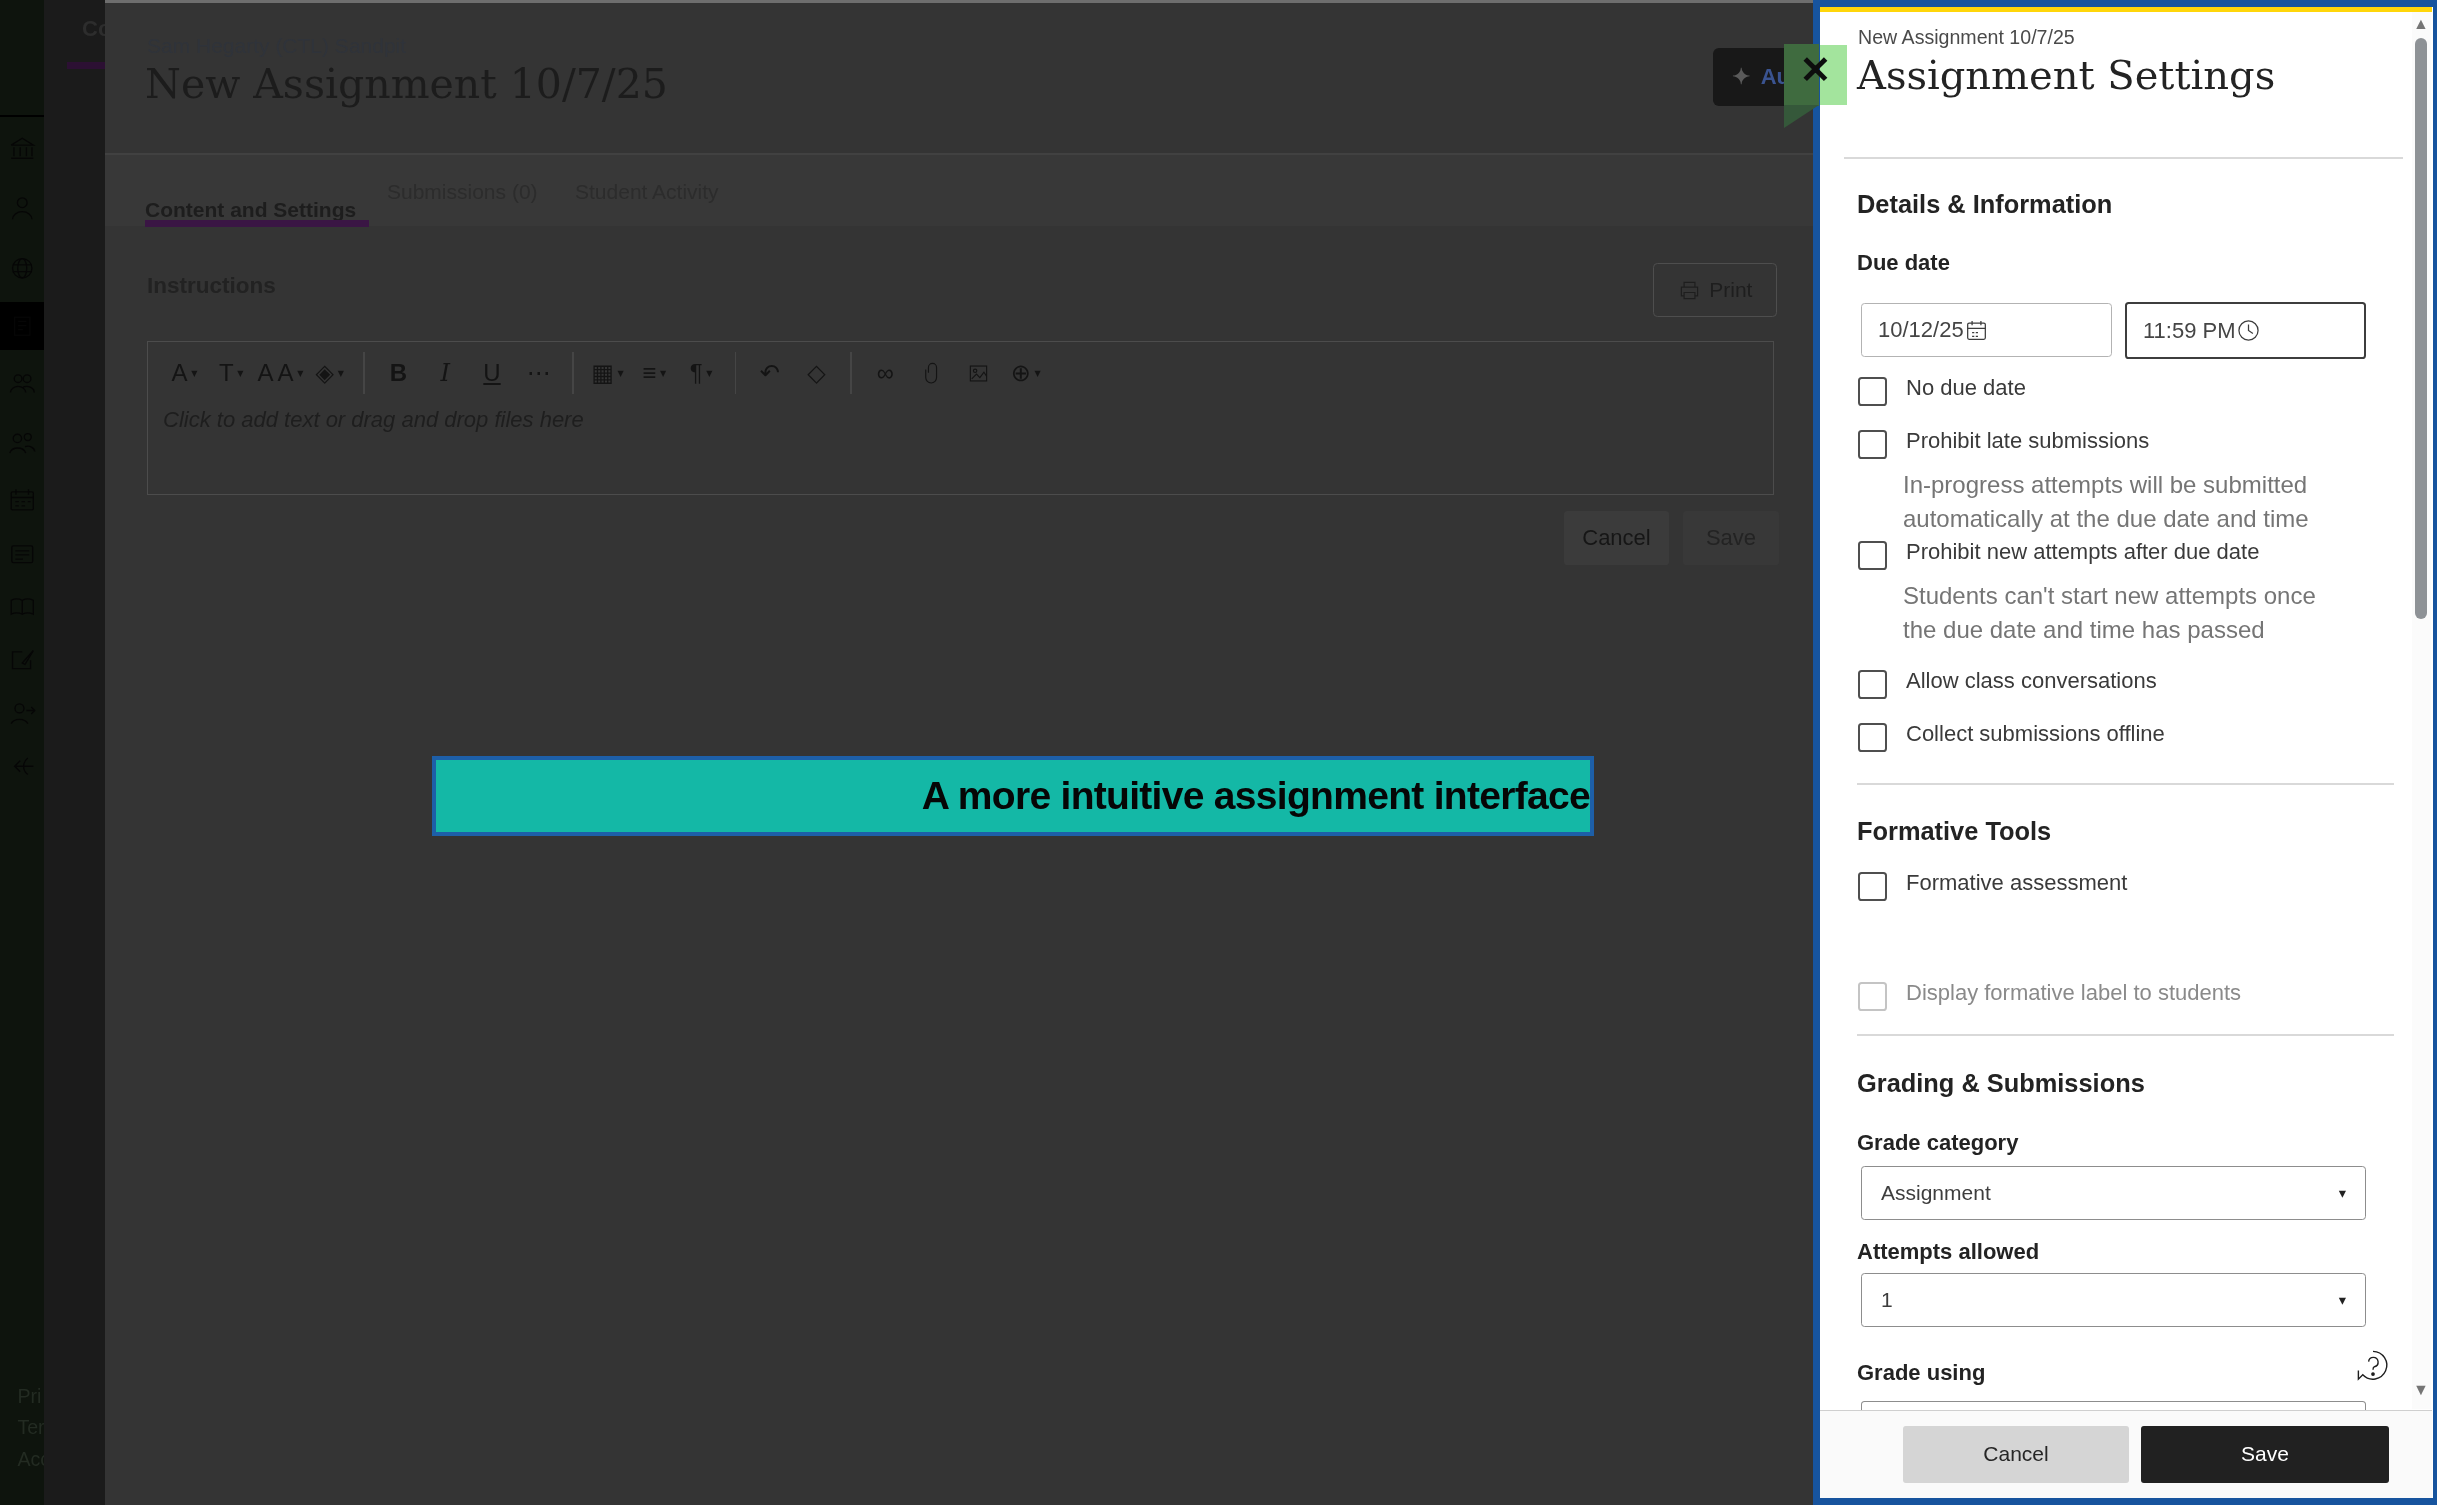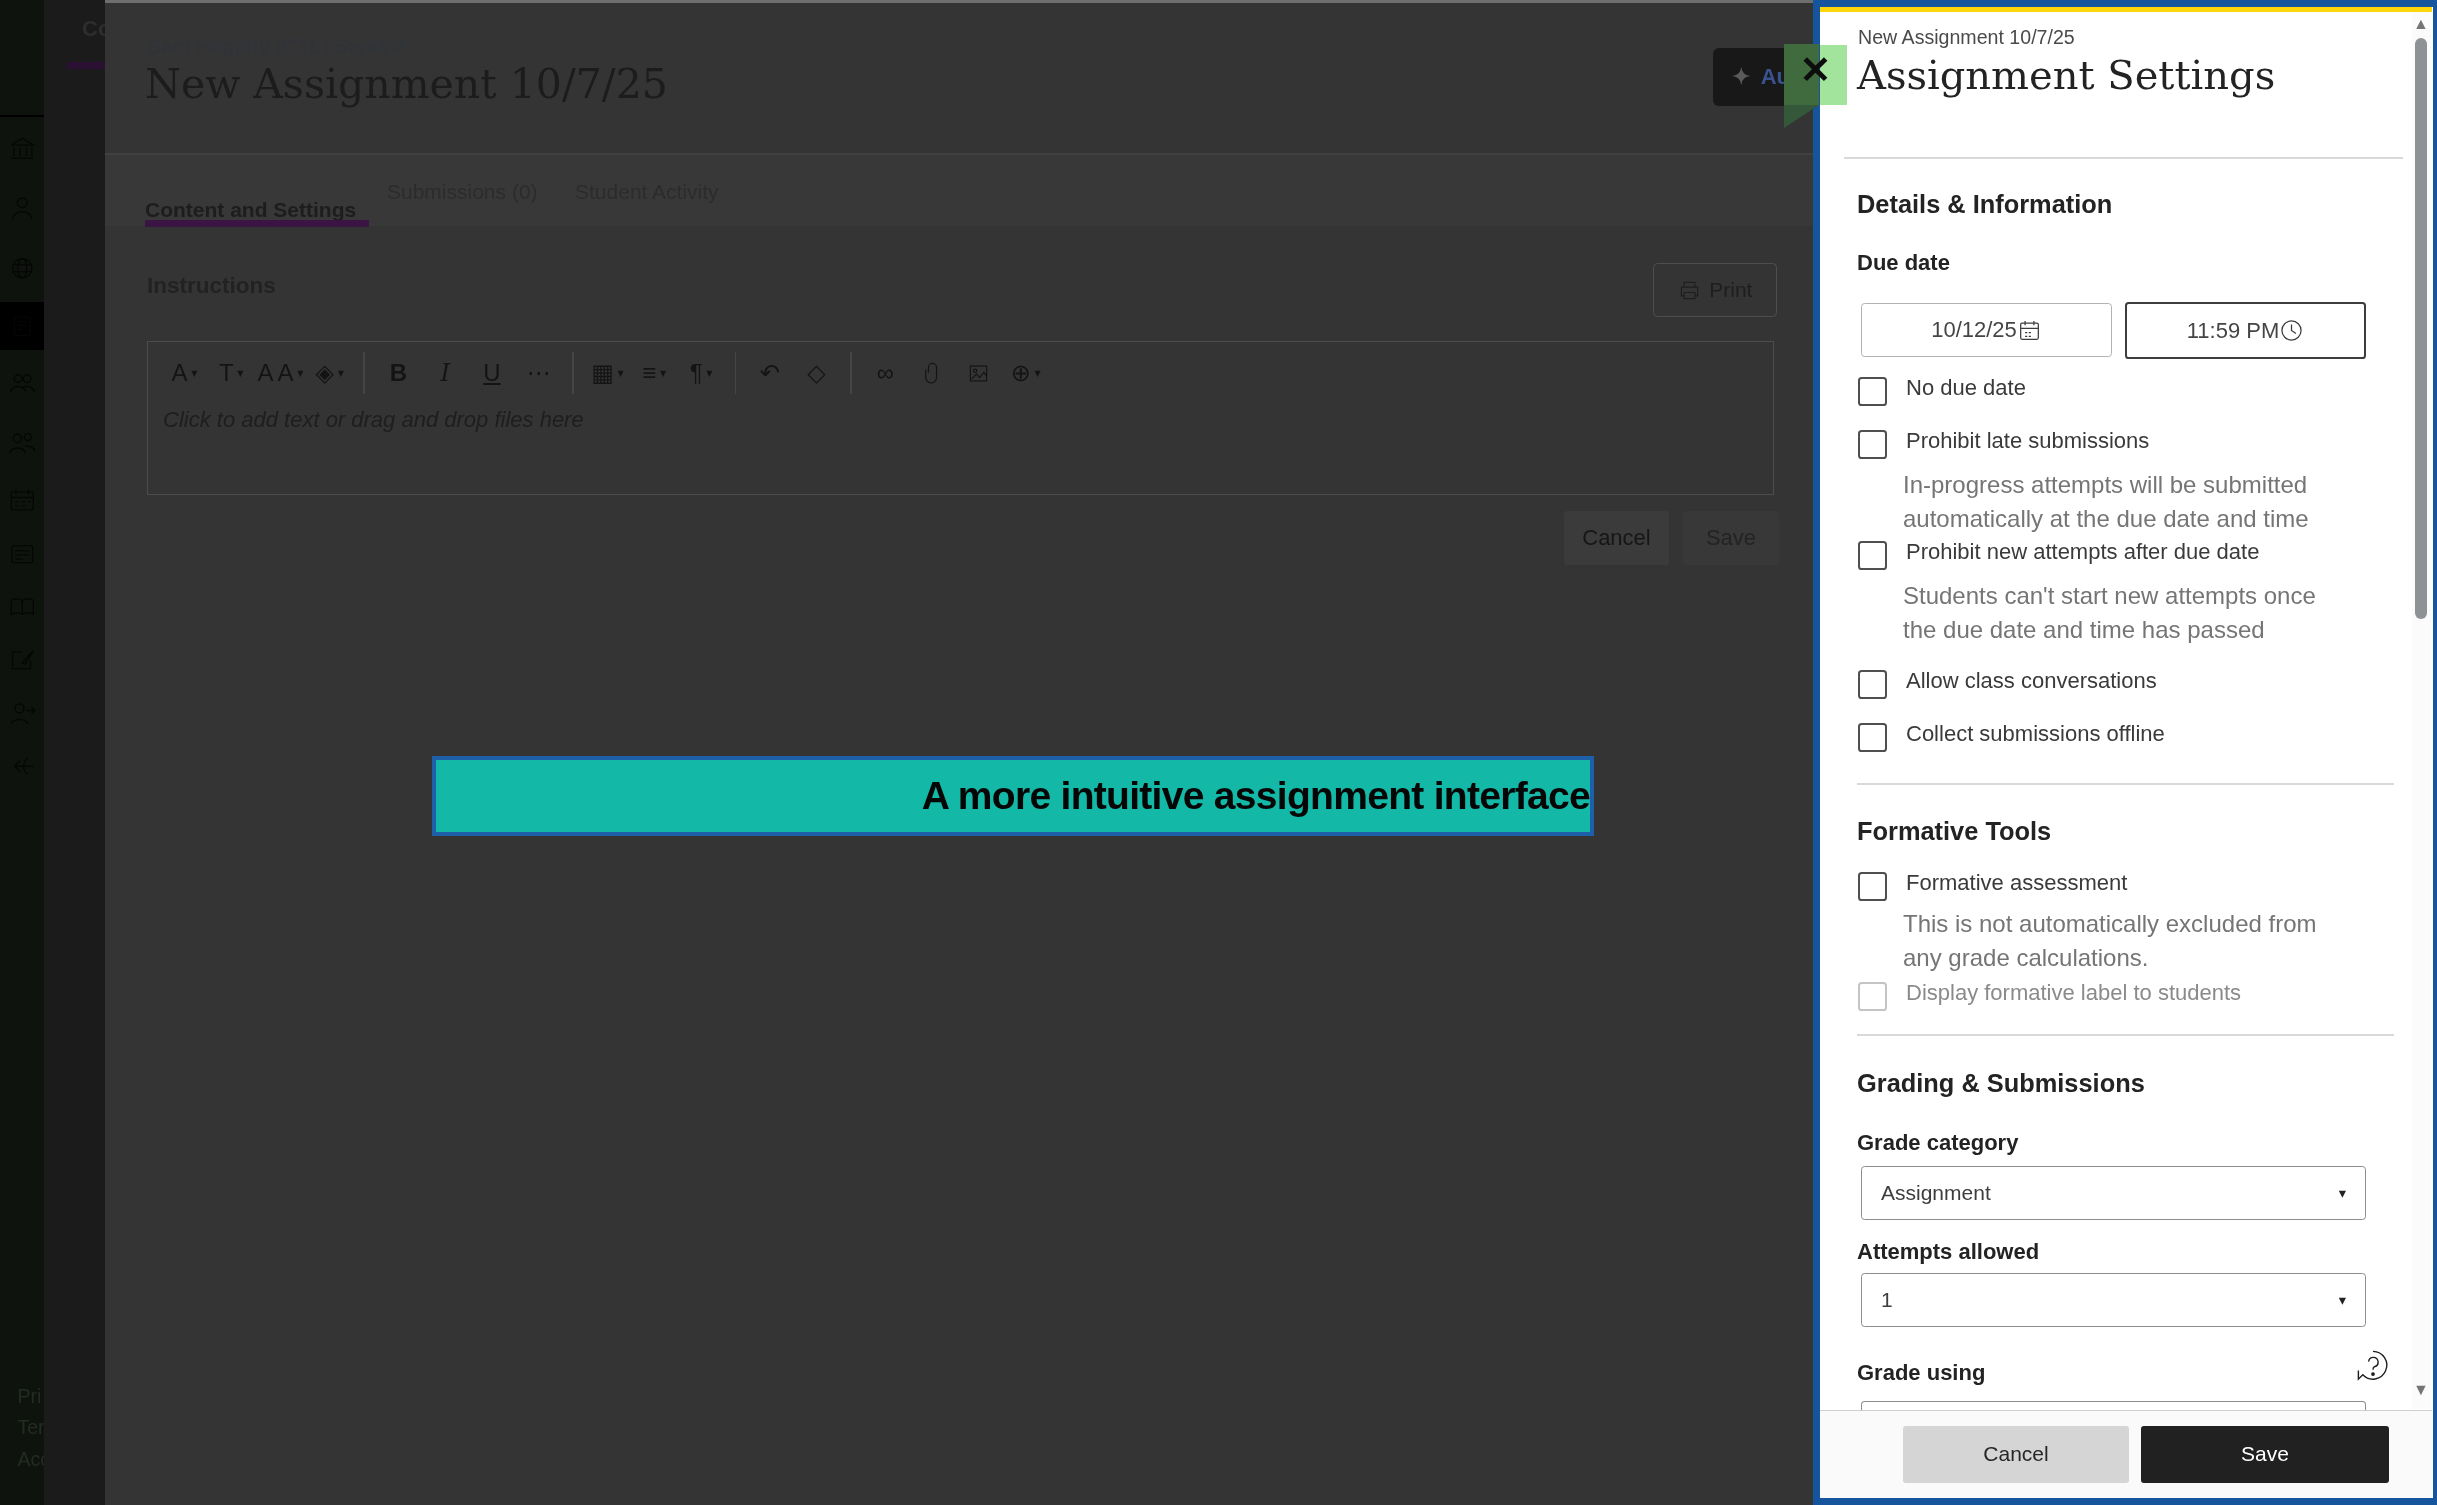--- a/index.html
+++ b/index.html
@@ -48,21 +48,21 @@
   
   .panel{left:1813px;top:0;width:625px;height:1506px;background:#ffffff;box-sizing:border-box;
          border:7.3px solid #17549e;border-right-width:5.8px;border-bottom-width:8.7px;z-index:5;}
   .gold{left:1820px;top:7.3px;width:612px;height:4.4px;background:#ffd60a;z-index:7;}
   .p-label{left:1858px;top:26px;color:#4a4a4a;font-size:19.6px;z-index:6;}
   .p-title{left:1857px;top:52px;color:#232323;font-size:40px;font-family:"DejaVu Serif",serif;z-index:6;}
   .p-div{background:#d9d9d9;height:1.5px;z-index:6;}
   .p-h{color:#232323;font-size:25.4px;font-weight:600;z-index:6;}
   .p-flabel{color:#232323;font-size:22px;font-weight:700;z-index:6;}
   .inp{border:1.5px solid #b3b3b3;border-radius:3.6px;background:#fff;box-sizing:border-box;z-index:6;
-       display:flex;align-items:center;justify-content:center;padding:0 16px;color:#454545;font-size:22px;}
+       display:flex;align-items:center;justify-content:flex-start;padding:0 16px;color:#454545;font-size:22px;}
   .inp.focus{border:2.2px solid #3d3d3d;}
   .inp svg{width:25px;height:25px;stroke:#3c3c3c;fill:none;stroke-width:1.7px;}
   .cb-row{position:absolute;display:flex;align-items:flex-start;gap:19px;z-index:6;}
   .cb{width:25px;height:25px;border:2.2px solid #4f4f4f;border-radius:3.6px;background:#fff;flex:none;margin-top:1.5px;}
   .cb.dis{border-color:#c4c4c4;}
   .cb-lab{font-size:22px;color:#3a3a3a;}
   .cb-lab.dis{color:#8a8a8a;}
   .helper{position:absolute;font-size:24px;color:#757575;line-height:1.42;z-index:6;}
   .sel{border:1.5px solid #8d8d8d;border-radius:3.6px;background:#fff;box-sizing:border-box;z-index:6;
        display:flex;align-items:center;justify-content:space-between;padding:0 19px;color:#3d3d3d;font-size:21px;}
@@ -293,21 +293,20 @@
     <span class="cb-lab">Collect submissions offline</span>
   </div>
 
   <div class="abs p-div" style="left:1857px;top:783px;width:537px"></div>
   <div class="abs p-h" style="left:1857px;top:817px">Formative Tools</div>
 
   <div class="cb-row" style="left:1858px;top:870px">
     <span class="cb"></span>
     <span class="cb-lab">Formative assessment</span>
   </div>
-  <div class="helper" style="left:1903px;top:907px;width:436px">This is not automatically excluded from any grade calculations.</div>
 
   <div class="cb-row" style="left:1858px;top:980px">
     <span class="cb dis"></span>
     <span class="cb-lab dis">Display formative label to students</span>
   </div>
 
   <div class="abs p-div" style="left:1857px;top:1034px;width:537px"></div>
   <div class="abs p-h" style="left:1857px;top:1069px">Grading &amp; Submissions</div>
 
   <div class="abs p-flabel" style="left:1857px;top:1130px">Grade category</div>

